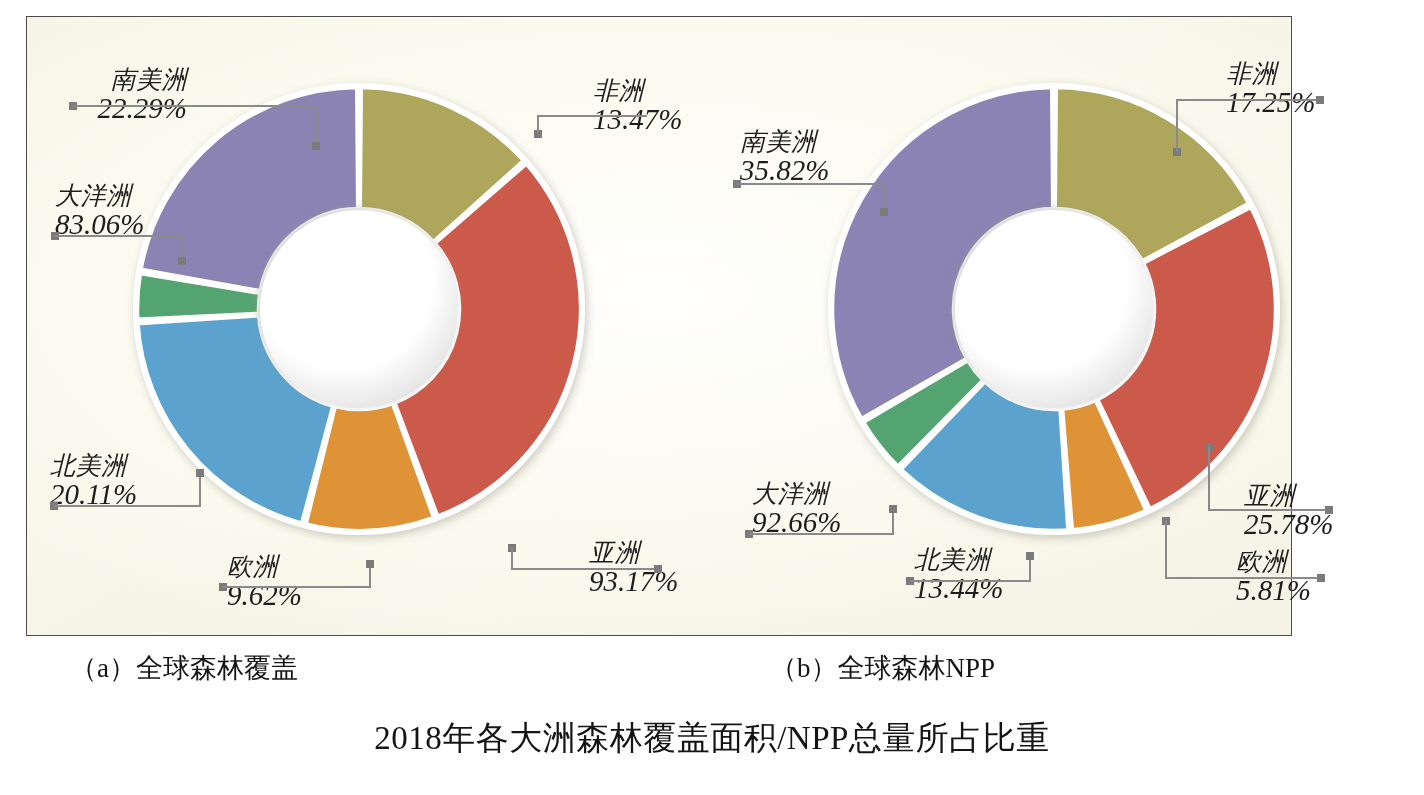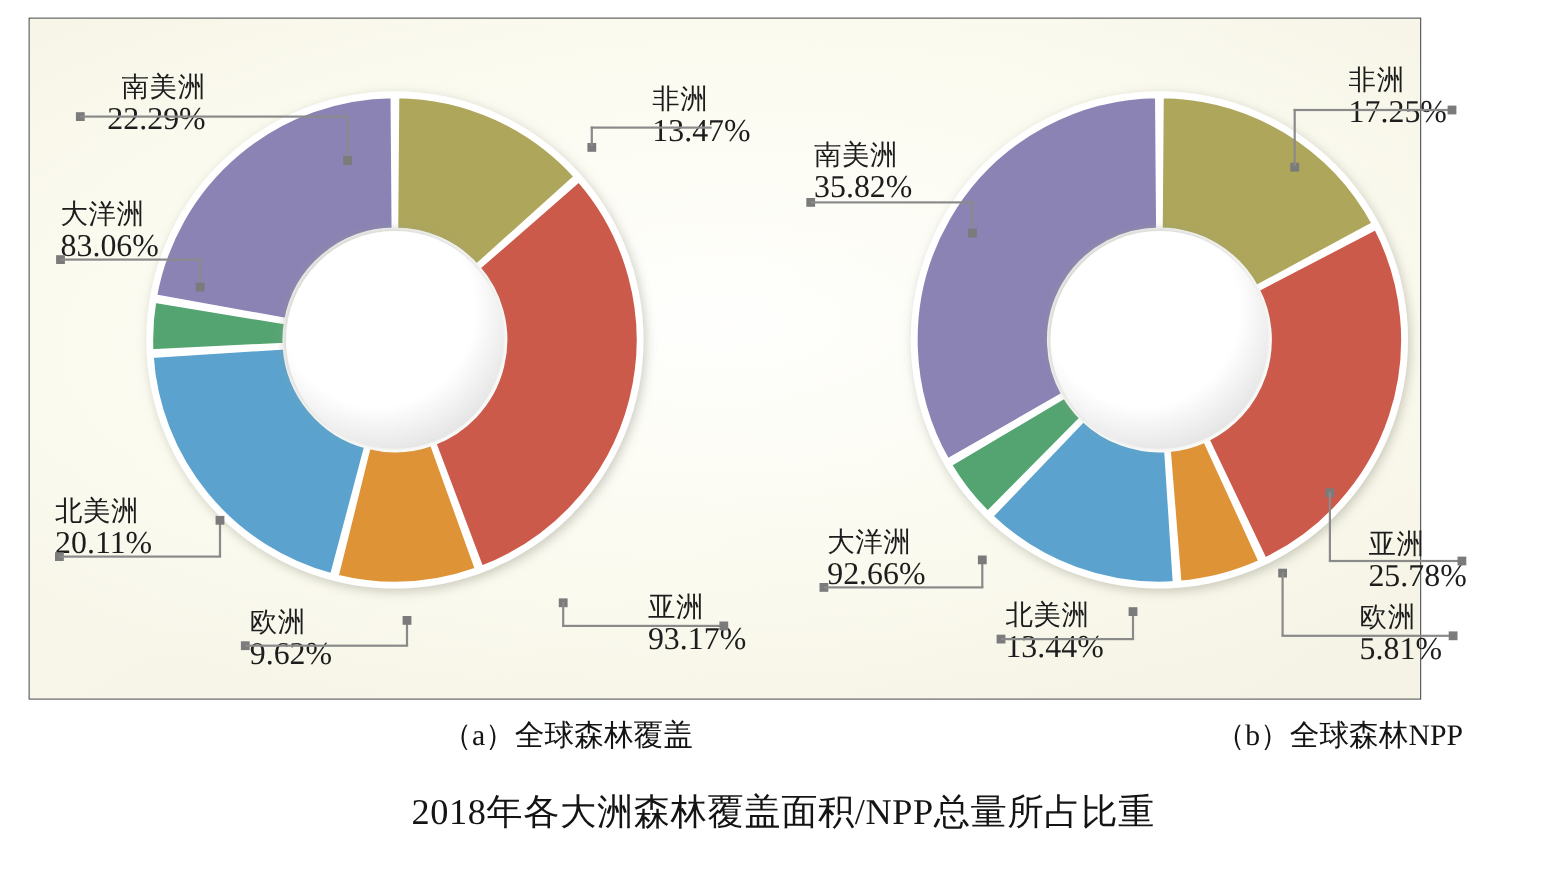--- a/index.html
+++ b/index.html
@@ -12,20 +12,21 @@
     position: relative;
     overflow: hidden;
   }
   .figure-frame {
     position: absolute;
     left: 26px; top: 16px;
     width: 1266px; height: 620px;
     background: linear-gradient(150deg, #fbfaee 0%, #fcfbf0 40%, #f8f7ea 100%);
     border: 1.5px solid #4a4a4a;
     box-sizing: border-box;
+    font-style: italic;
   }
   .inner-glow {
     position: absolute; inset: 0;
     background: radial-gradient(ellipse 70% 60% at 50% 45%, rgba(255,255,255,0.85) 0%, rgba(250,249,236,0.2) 70%, rgba(238,236,220,0.35) 100%);
     pointer-events: none;
   }
   .chart-wrap {
     position: absolute;
     top: 0; bottom: 0;
   }
@@ -67,21 +68,21 @@
     position: absolute;
     width: 8px; height: 8px;
     background: #7b7b7b;
   }
 
   .caption {
     position: absolute;
     top: 650px;
     font-size: 27px;
     color: #141414;
-    text-align: right;
+    text-align: left;
     width: 560px;
   }
   #caption-a { left: 70px; }
   #caption-b { left: 770px; }
 
   .fig-title {
     position: absolute;
     top: 716px;
     left: 0; width: 1424px;
     text-align: center;

